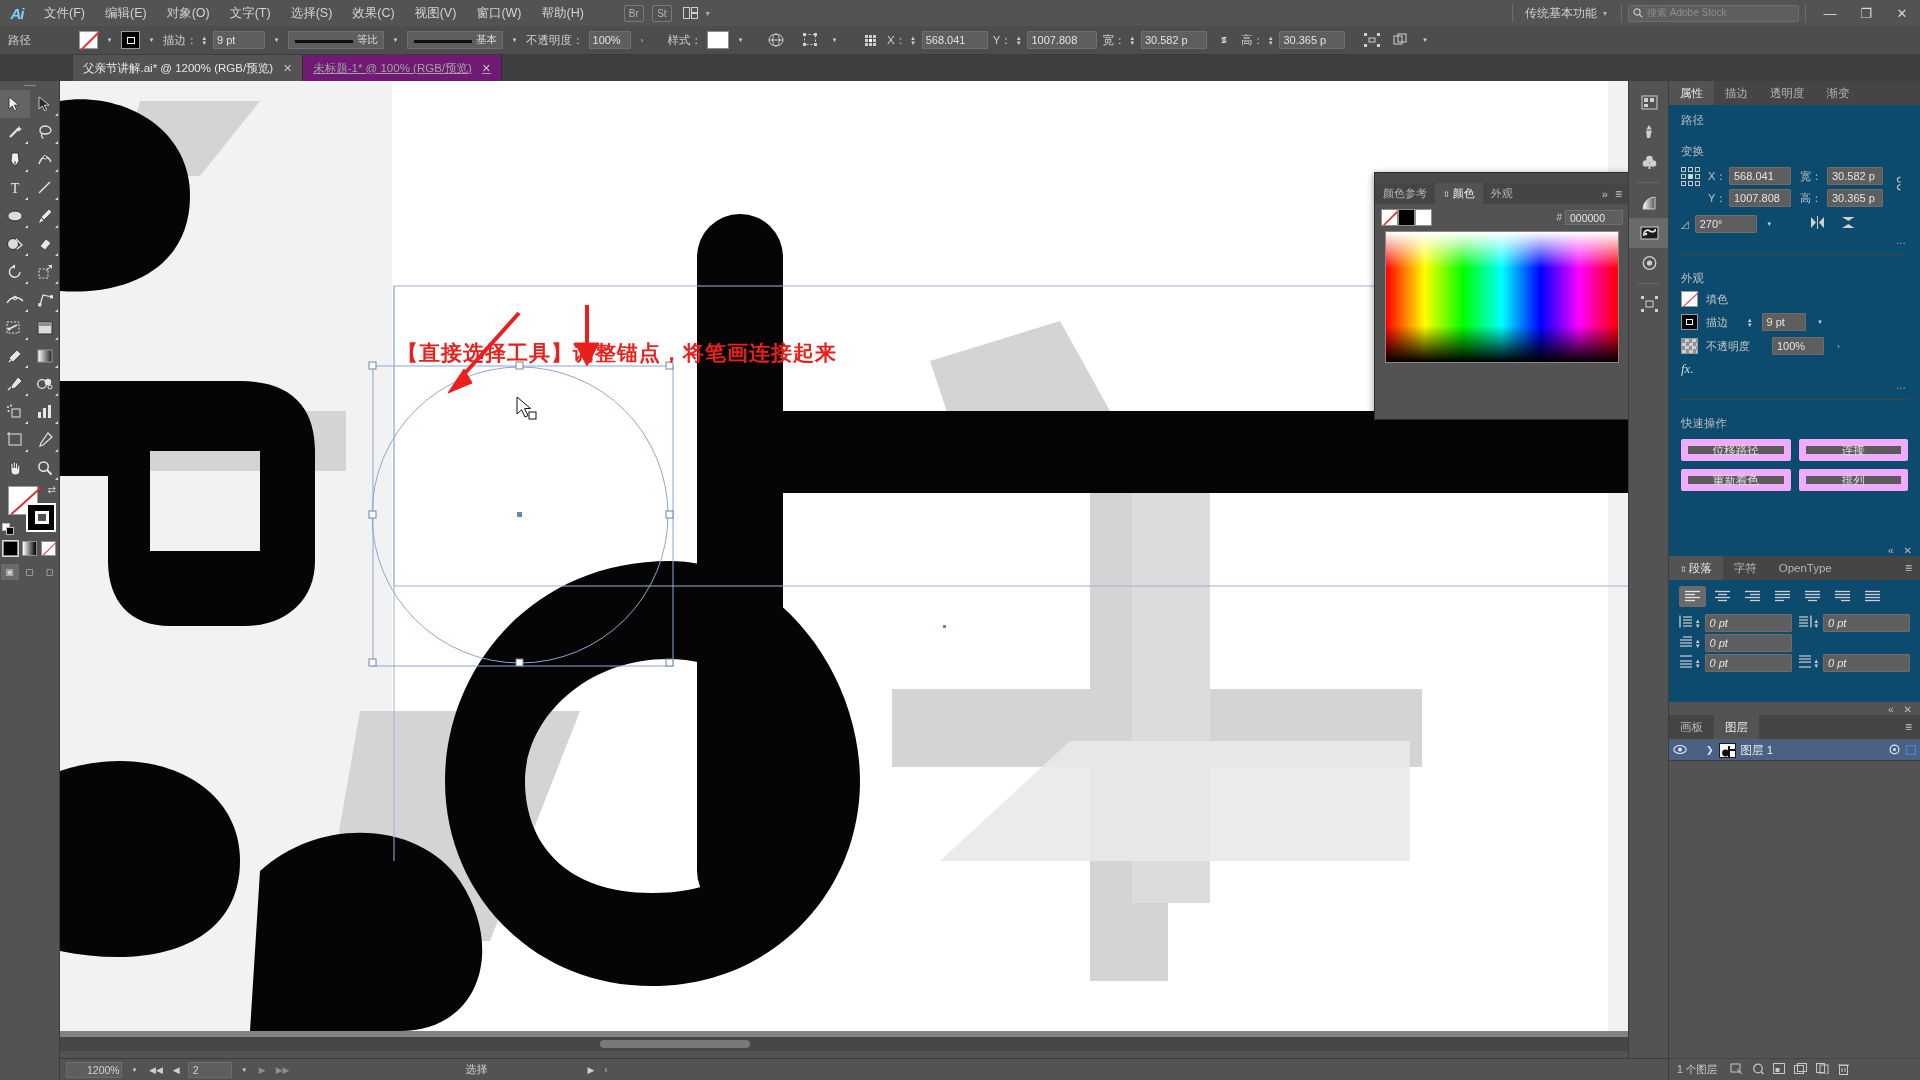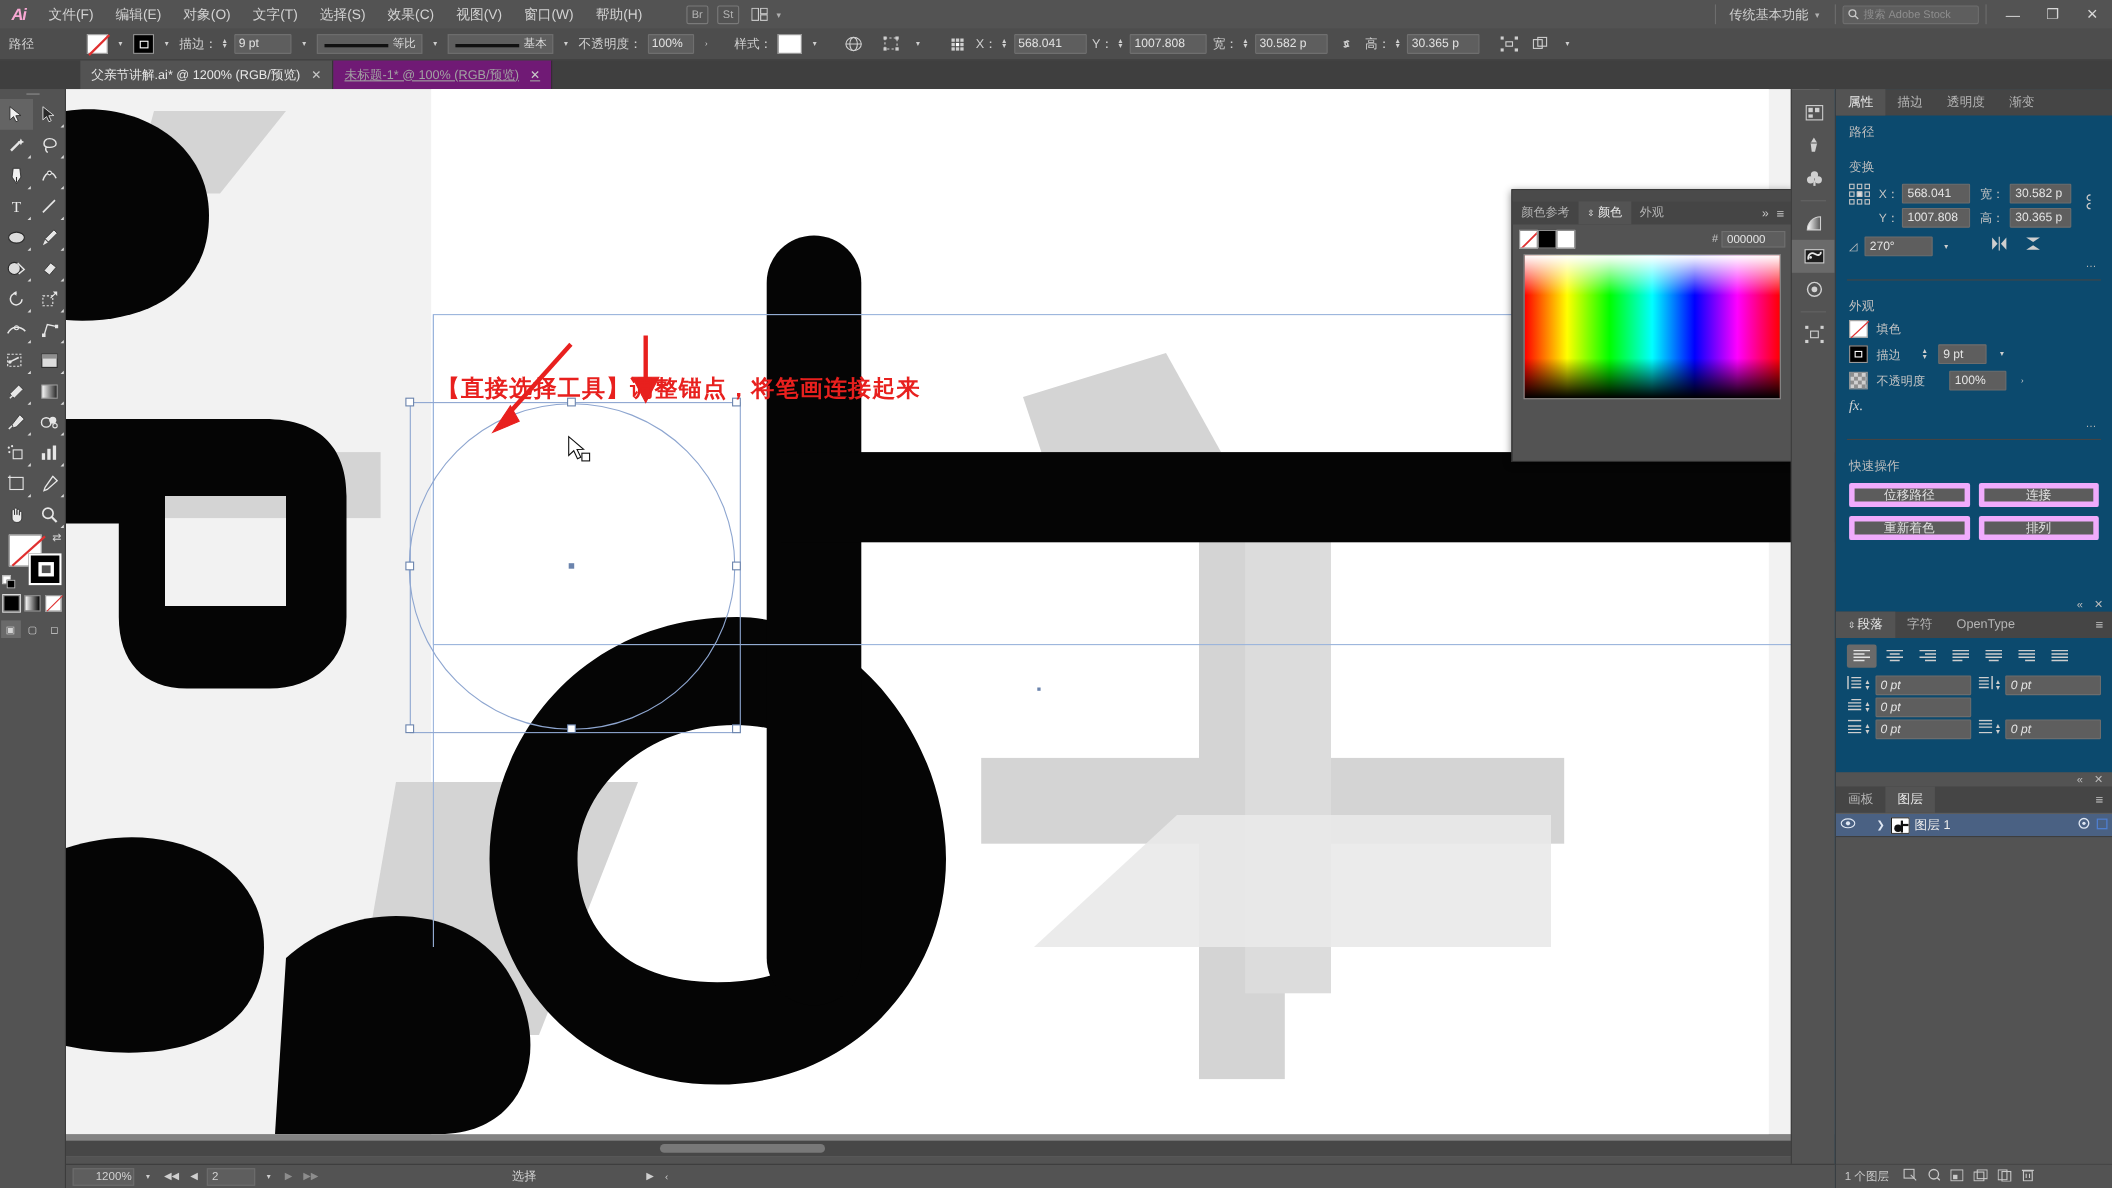--- a/index.html
+++ b/index.html
@@ -4,31 +4,31 @@
 <style>
   * { box-sizing: border-box; margin:0; padding:0; }
   html,body{ width:1920px; height:1080px; overflow:hidden; background:#535353;
     font-family:"Liberation Sans","DejaVu Sans",sans-serif; color:#c8c8c8; -webkit-font-smoothing:none; }
   #app{ position:relative; width:1920px; height:1080px; }
 
   
   .menubar{ position:absolute; left:0; top:0; width:1920px; height:26px; background:#535353;
     display:flex; align-items:center; }
   .ai-logo{ width:34px; height:26px; display:flex; align-items:center; justify-content:center;
-    color:#f9a8d4; font-weight:bold; font-size:15px; font-style:italic; letter-spacing:-1px; }
+    color:#7dd3fc; font-weight:bold; font-size:15px; font-style:italic; letter-spacing:-1px; }
   .menu-item{ padding:0 10px; height:26px; line-height:26px; font-size:12.5px; color:#d2d2d2; cursor:default; }
   .mb-right{ margin-left:auto; display:flex; align-items:center; height:26px; }
   .mb-icon{ width:30px; height:26px; display:flex; align-items:center; justify-content:center;
     color:#b4b4b4; font-size:12px; }
   .mb-icon.boxed{ border:1px solid #7a7a7a; width:20px; height:17px; margin:0 4px; font-size:10px;
     border-radius:2px; }
   .ws-name{ font-size:12px; color:#d0d0d0; padding:0 6px; }
   .caret{ font-size:8px; color:#b0b0b0; padding-right:8px; }
   .sep-v{ width:1px; height:18px; background:#6d6d6d; margin:0 6px; }
-  .stock-search{ width:124px; height:17px; background:#5e5e5e; border:1px solid #6e6e6e; border-radius:2px;
+  .stock-search{ width:171px; height:17px; background:#5e5e5e; border:1px solid #6e6e6e; border-radius:2px;
     display:flex; align-items:center; padding:0 4px; gap:4px; }
   .stock-search .txt{ font-size:10px; color:#8e8e8e; }
   .winbtn{ width:36px; height:26px; display:flex; align-items:center; justify-content:center;
     font-size:13px; color:#d8d8d8; }
 
   
   .ctrlbar{ position:absolute; left:0; top:26px; width:1920px; height:29px; background:#4d4d4d;
     border-bottom:1px solid #3c3c3c; display:flex; align-items:center; padding-left:8px; gap:5px; }
   .ctrl-label{ font-size:11.5px; color:#cfcfcf; white-space:nowrap; }
   .swatch-none{ width:19px; height:18px; background:#fff; border:1px solid #9a9a9a; position:relative; }
@@ -122,21 +122,21 @@
   .psec-title{ font-size:11.5px; color:#bdbdbd; padding:8px 12px 2px; }
   .prow{ display:flex; align-items:center; padding:2px 12px; gap:6px; }
   .pfield{ height:18px; background:#5e5e5e; border:1px solid #6d6d6d; border-radius:1px;
     display:flex; align-items:center; padding:0 4px; font-size:11px; color:#e4e4e4; }
   .plbl{ font-size:11px; color:#c4c4c4; }
   .refpt{ display:grid; grid-template-columns:repeat(3,5px); grid-template-rows:repeat(3,5px);
     gap:2px; margin-right:2px; }
   .refpt span{ border:1px solid #c6c6c6; display:block; }
   .refpt span.act{ background:#dcdcdc; }
   .pdiv{ height:1px; background:#444; margin:8px 10px; }
-  .qbtn{ flex:1; height:22px; background:#5c5c5c; border:5px solid #f0abfc; border-radius:2px;
+  .qbtn{ flex:1; height:22px; background:#5c5c5c; border:7px solid #f0abfc; border-radius:2px;
     display:flex; align-items:center; justify-content:center; font-size:11.5px; color:#e0e0e0; }
   .approw{ display:flex; align-items:center; padding:3px 12px; gap:8px; }
   .minisw{ width:17px; height:16px; border:1px solid #9a9a9a; position:relative; background:#fff; }
   .minisw.none:after{ content:""; position:absolute; left:-2px; top:7px; width:22px; height:1.4px;
     background:#e03030; transform:rotate(-43deg); }
   .minisw.stroke{ background:#000; display:flex; align-items:center; justify-content:center; }
   .minisw.stroke i{ width:7px; height:6px; border:1.5px solid #fff; display:block; }
   .minisw.opa{ background:
     repeating-conic-gradient(#cfcfcf 0% 25%, #8f8f8f 0% 50%) 0 0/7px 7px; }
 

